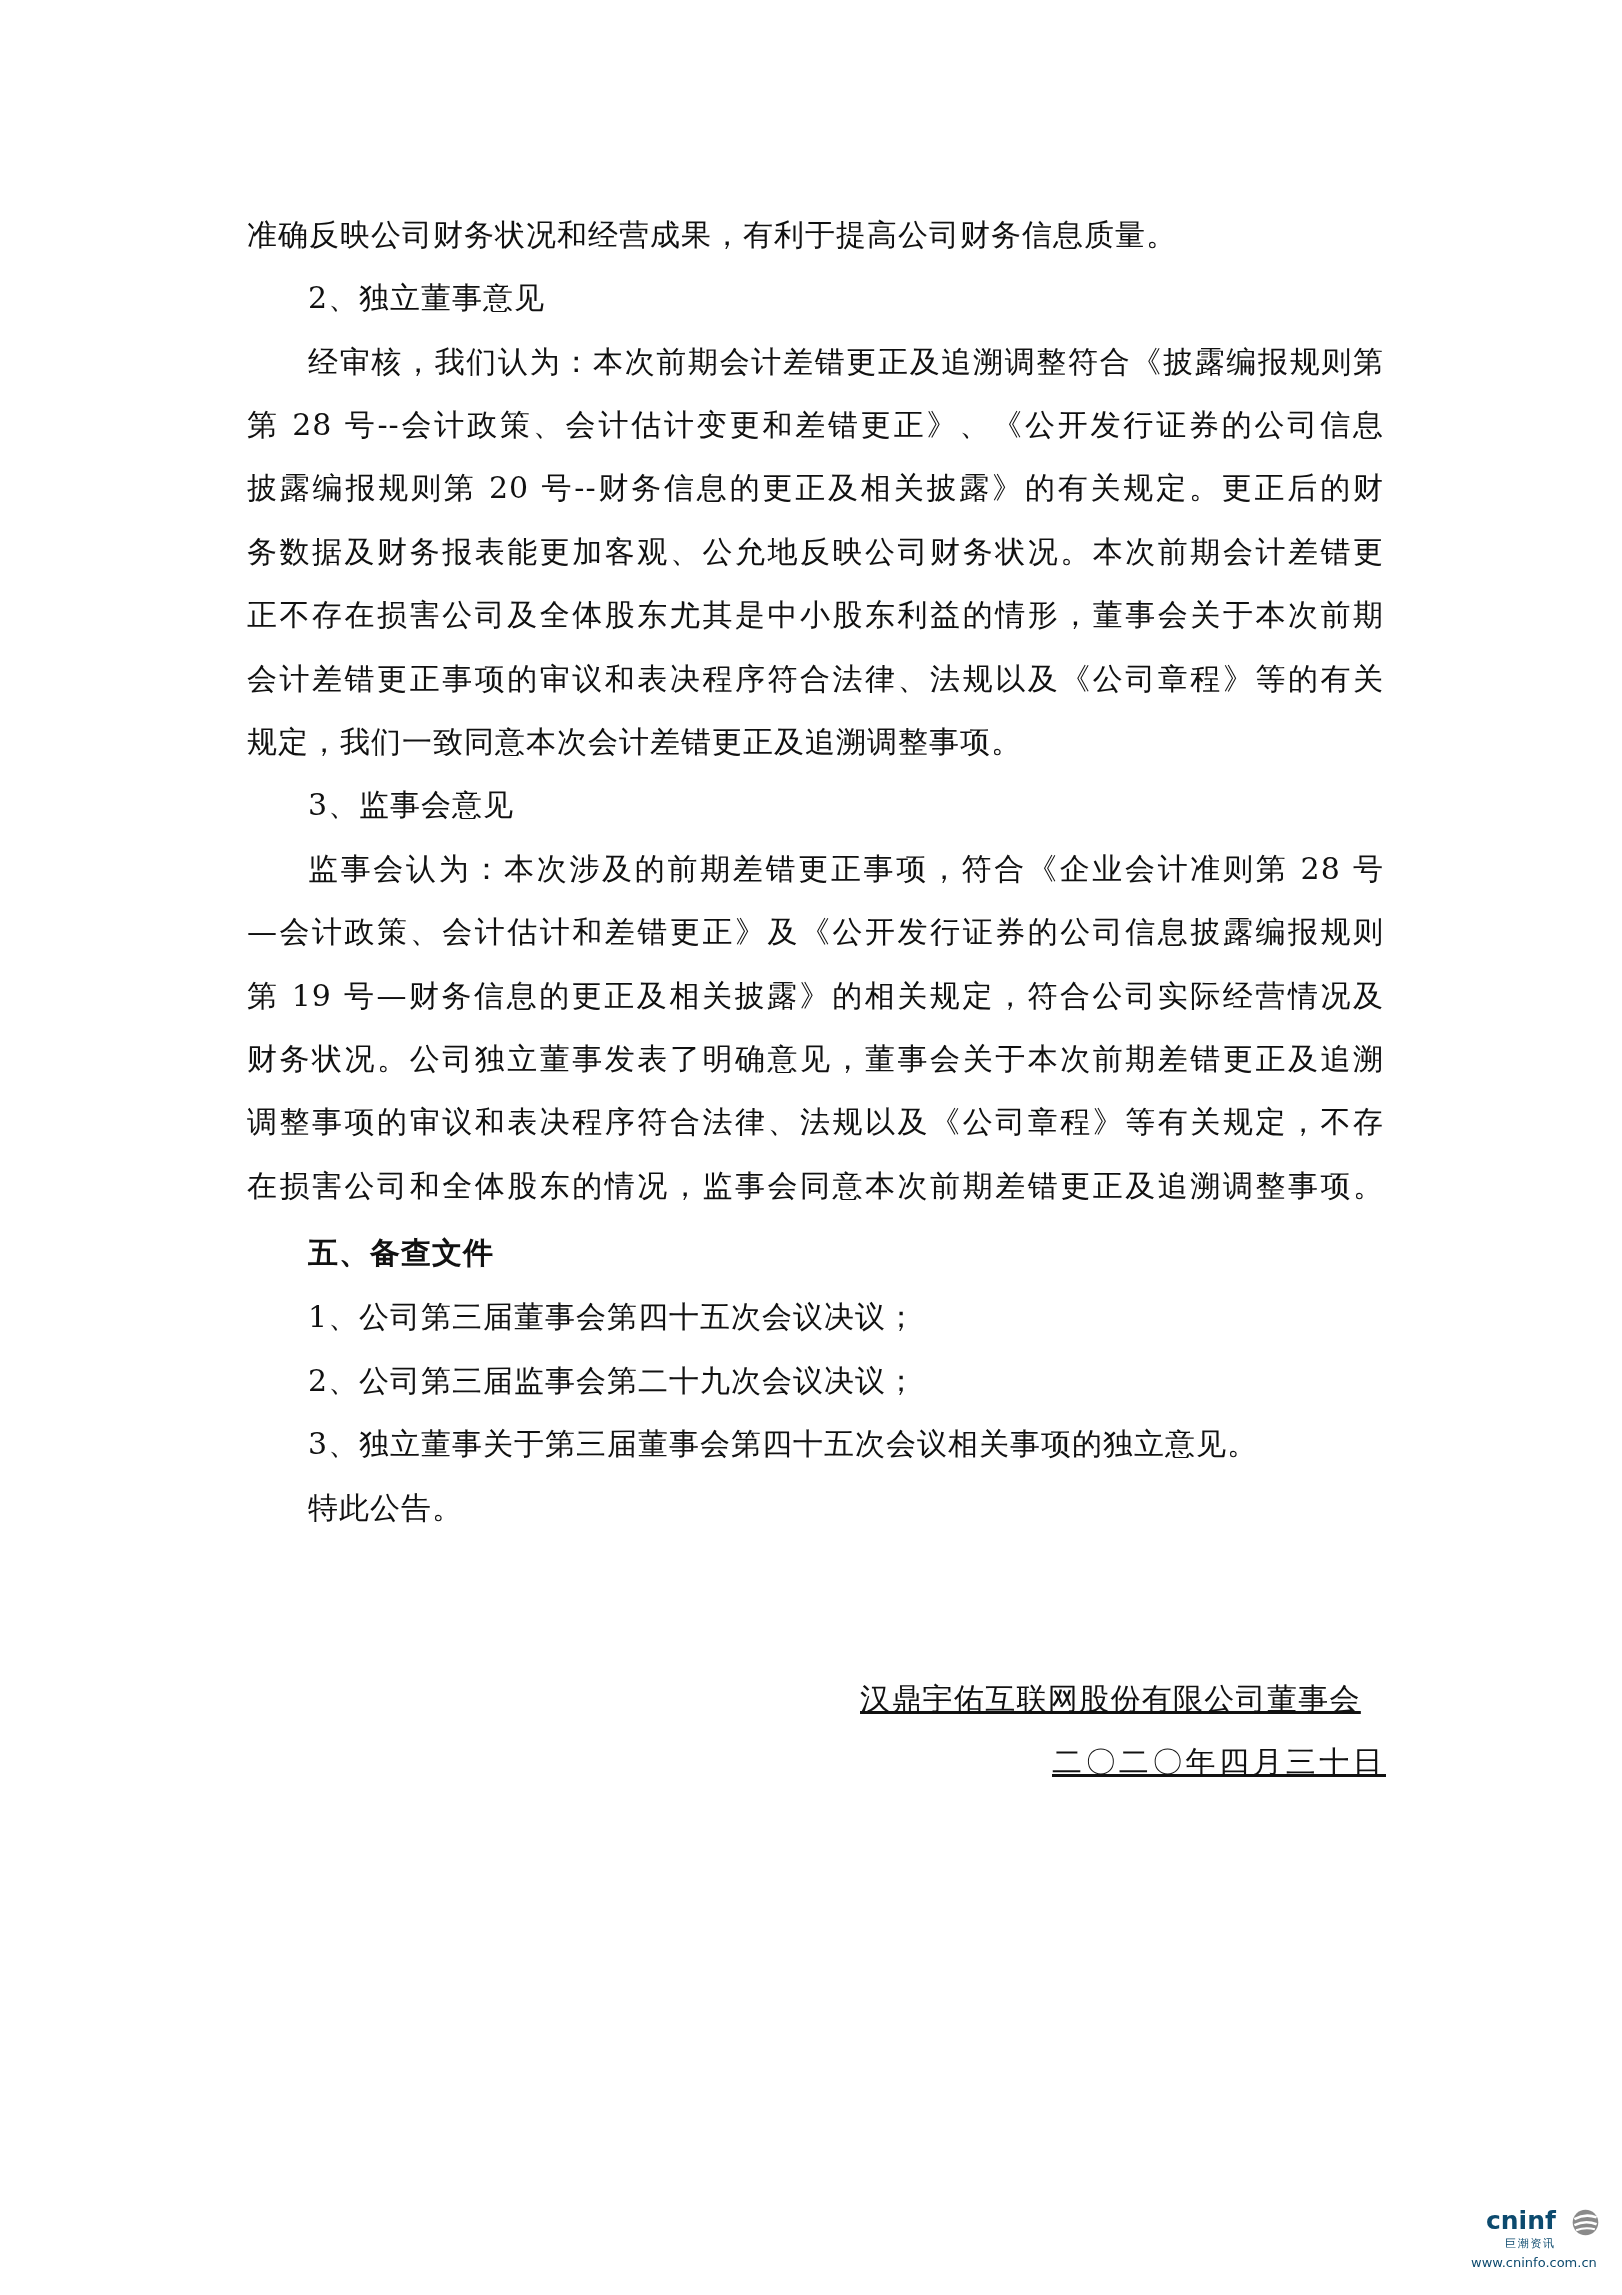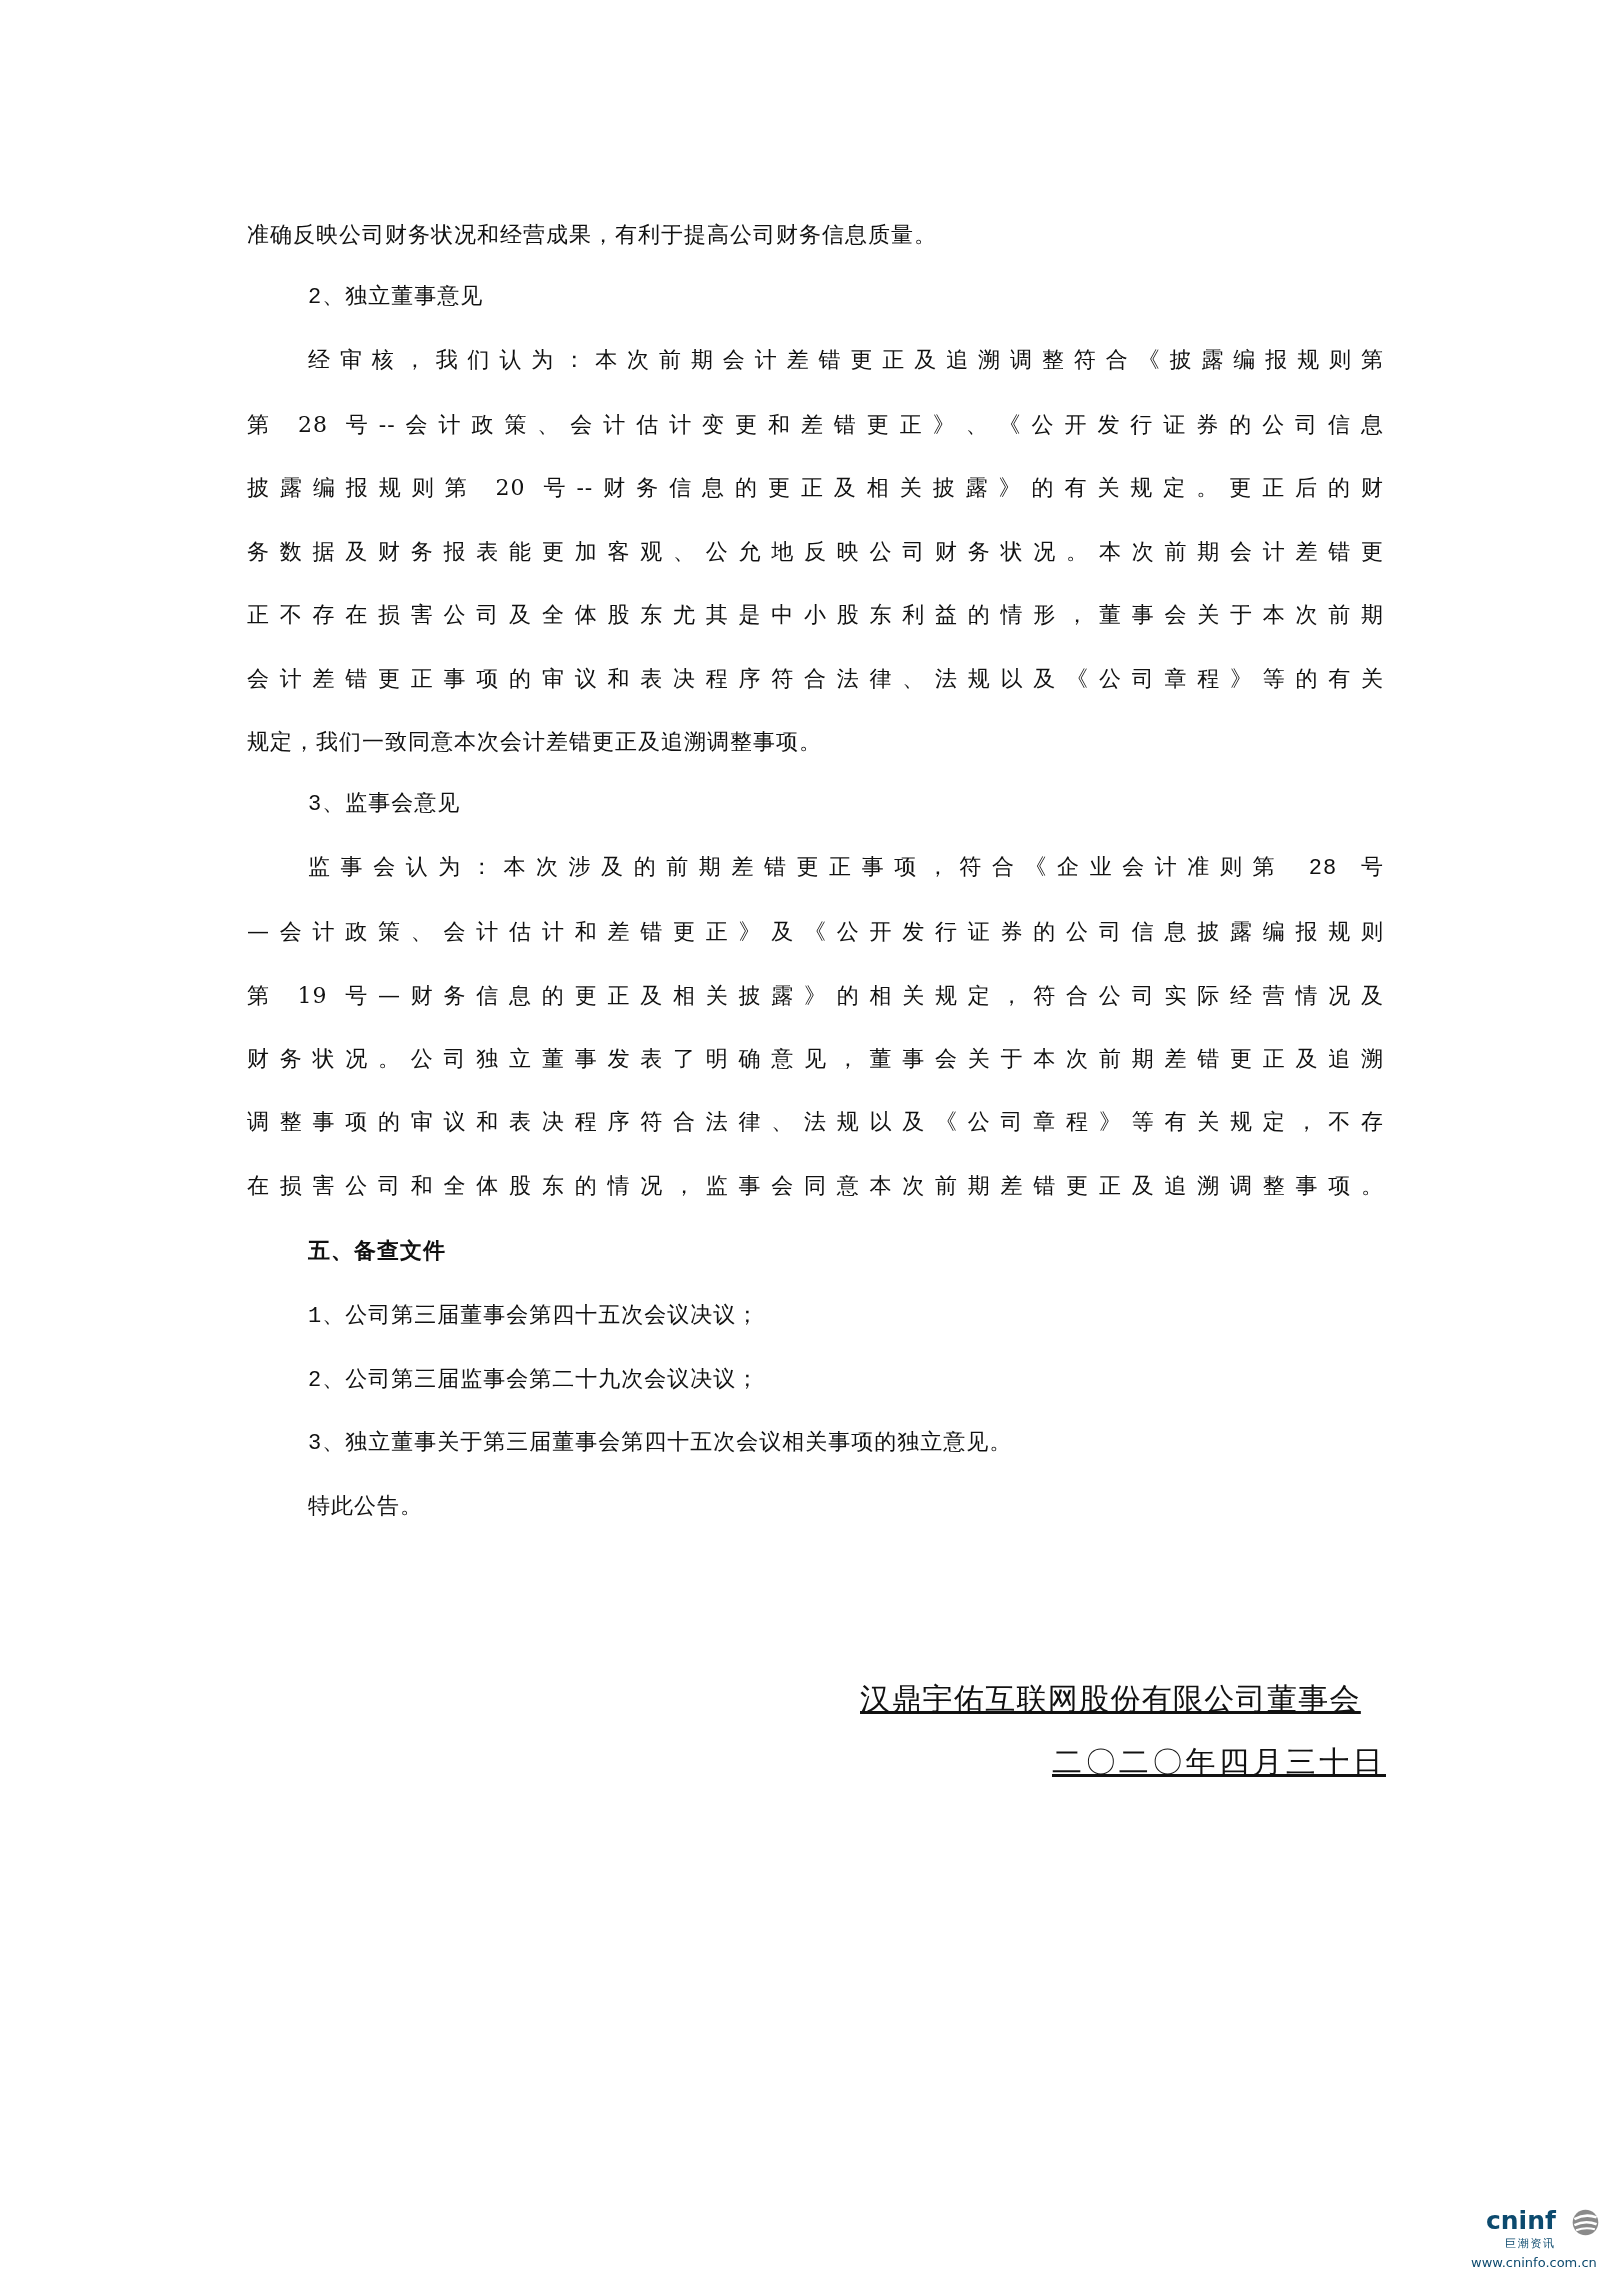--- a/index.html
+++ b/index.html
@@ -1,22 +1,22 @@
 <!DOCTYPE html>
 <html style="font-size:13.5px"><head>
 <meta charset="utf-8">
 <style>
   html, body { margin: 0; padding: 0; background: #ffffff; }
   body { width: 1623px; height: 2295px; position: relative; overflow: hidden;
          font-family: "DejaVu Serif", "Liberation Serif", serif; color: #111; }
   .page { position: absolute; left: 0; top: 0; width: 1623px; height: 2295px; background: #fff; }
   .line { position: absolute; left: 247px; width: 1137px; height: 63px; line-height: 63px;
-          font-size: 22px; white-space: nowrap; letter-spacing: 1px; }
+          font-size: 30px; white-space: nowrap; letter-spacing: 1px; }
   .justify { text-align: justify; text-align-last: justify; }
-  .indent { left: 308px; width: 1076px; font-family: Liberation Mono, monospace; }
+  .indent { left: 308px; width: 1076px; }
   .bold { font-weight: bold; }
   .sig { position: absolute; white-space: nowrap; font-size: 30px; line-height: 63px; height: 63px; letter-spacing: 1.3px; text-decoration: underline; }
   .logo { position: absolute; left: 1471px; top: 2206px; width: 144px; height: 81px; color: #0c4a6e;
           font-family: "DejaVu Sans", "Liberation Sans", sans-serif; }
   .logo .brand { position: absolute; left: 15px; top: 0; font-size: 25px; font-weight: bold; letter-spacing: 0px; }
   .logo .mark { position: absolute; left: 100px; top: 1.7px; width: 29px; height: 29px; }
   .logo .cn { position: absolute; left: 34px; top: 30px; font-size: 11px; letter-spacing: 1.7px; }
   .logo .url { position: absolute; left: 0px; top: 49px; font-size: 13px; }
 </style>
 </head>

